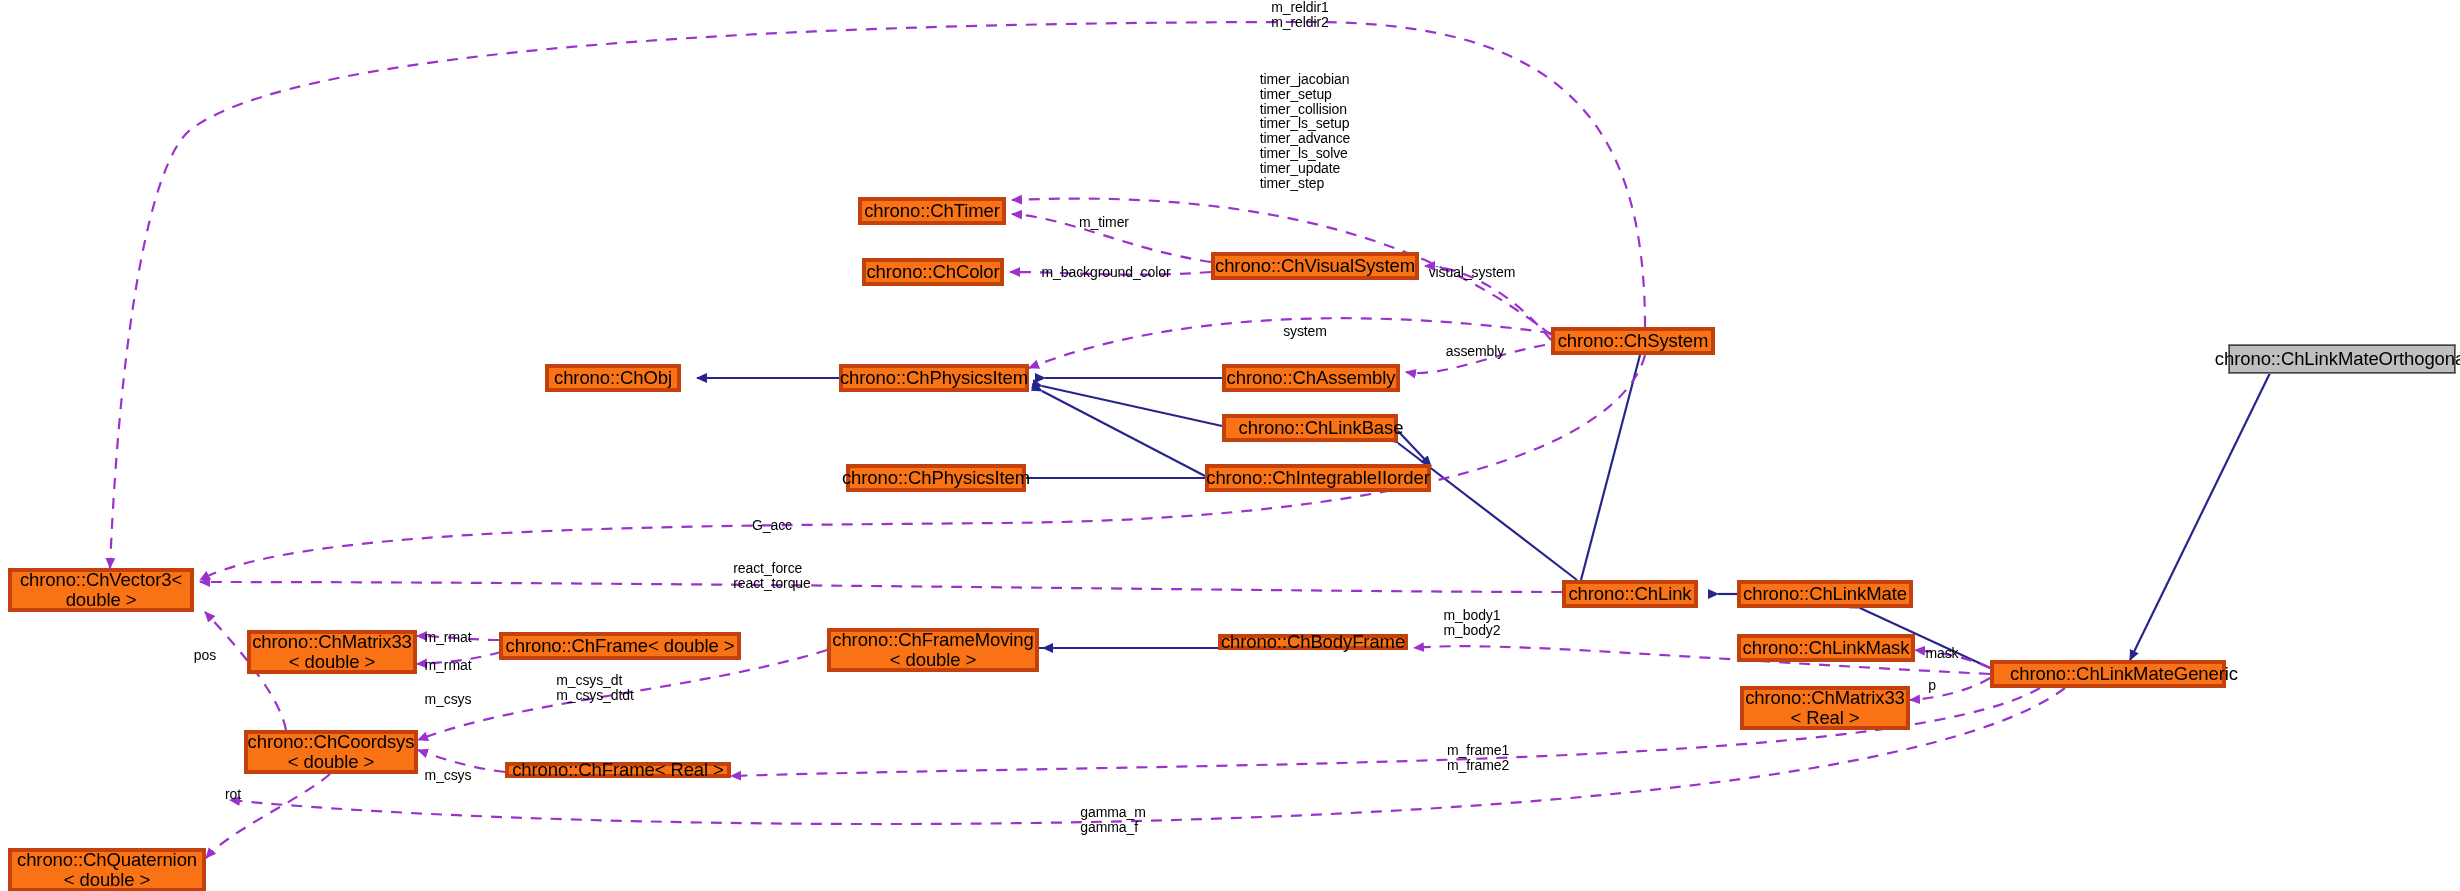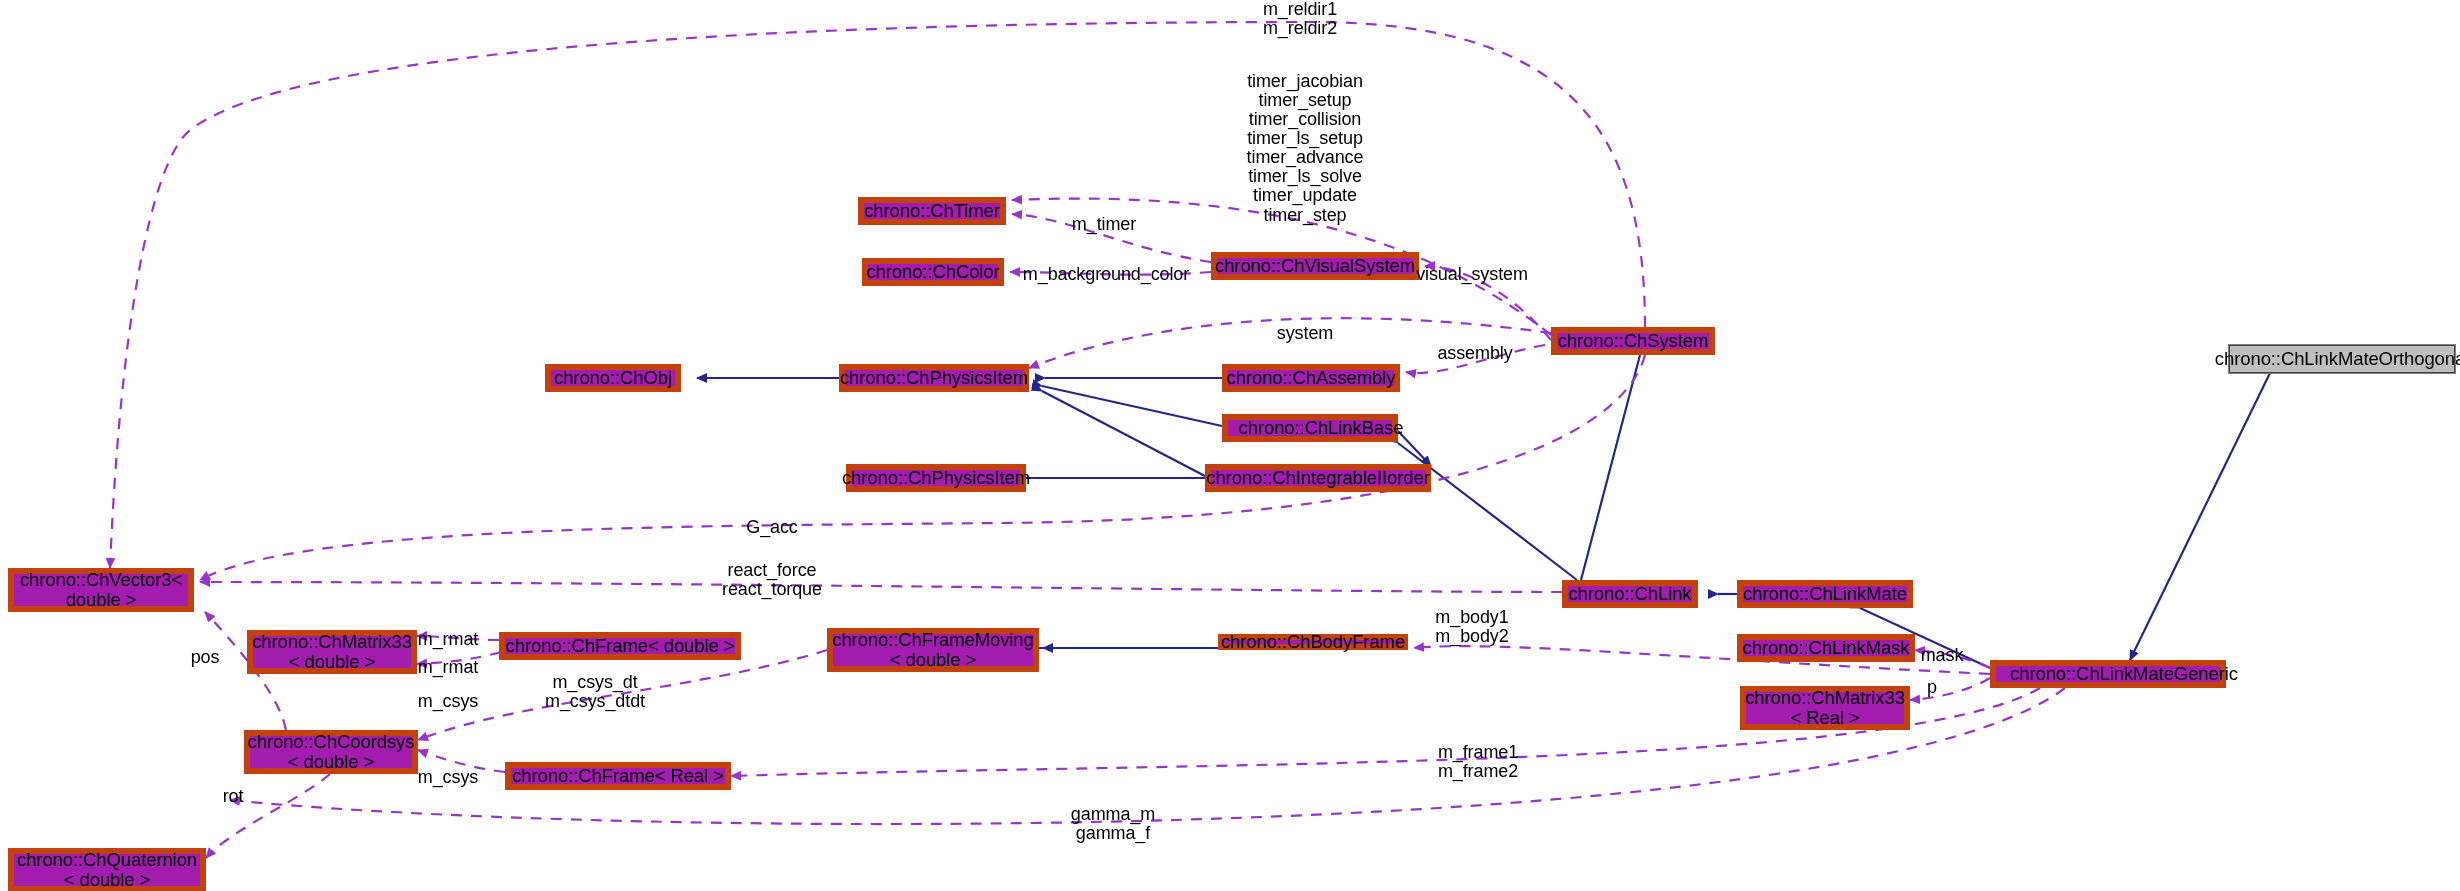--- a/index.html
+++ b/index.html
@@ -18,43 +18,43 @@
   #edge-layer {
     position: absolute;
     left: 0;
     top: 0;
     width: 2460px;
     height: 891px;
   }
   .node {
     position: absolute;
     box-sizing: border-box;
-    border: 6px solid #c2410c;
-    background: #a21caf;
+    border: 4px solid #c2410c;
+    background: #f97316;
     color: #000000;
     font-size: 18.5px;
     line-height: 1.08;
     display: flex;
     align-items: center;
     justify-content: center;
     text-align: center;
     white-space: pre;
     letter-spacing: -0.1px;
   }
   .node.highlight {
     background: #bfbfbf;
     border: 1px solid #404040;
     box-shadow: 0 0 0 1px #808080;
   }
   .edge-label {
     position: absolute;
-    font-size: 18px;
+    font-size: 14px;
     color: #000000;
     line-height: 1.06;
-    text-align: center;
+    text-align: left;
     white-space: pre;
     transform: translateX(-50%);
     letter-spacing: -0.1px;
     pointer-events: none;
   }
 </style>
 </head>
 <body>
 
 <div id="diagram-root">
@@ -116,21 +116,21 @@
 
   <div id="nodes">
       <div class="node" style="left: 8px; top: 568px; width: 186px; height: 44px;">chrono::ChVector3&lt;
 double &gt;</div>
       <div class="node" style="left: 8px; top: 848px; width: 198px; height: 44px;">chrono::ChQuaternion
 &lt; double &gt;</div>
       <div class="node" style="left: 247px; top: 630px; width: 170px; height: 44px;">chrono::ChMatrix33
 &lt; double &gt;</div>
       <div class="node" style="left: 244px; top: 730px; width: 174px; height: 44px;">chrono::ChCoordsys
 &lt; double &gt;</div>
-      <div class="node" style="left: 505px; top: 762px; width: 226px; height: 28px;">chrono::ChFrame&lt; Real &gt;</div>
+      <div class="node" style="left: 505px; top: 762px; width: 226px; height: 16px;">chrono::ChFrame&lt; Real &gt;</div>
       <div class="node" style="left: 499px; top: 632px; width: 242px; height: 28px;">chrono::ChFrame&lt; double &gt;</div>
       <div class="node" style="left: 827px; top: 628px; width: 212px; height: 44px;">chrono::ChFrameMoving
 &lt; double &gt;</div>
       <div class="node" style="left: 1218px; top: 634px; width: 190px; height: 16px;">chrono::ChBodyFrame</div>
       <div class="node" style="left: 545px; top: 364px; width: 136px; height: 28px;">chrono::ChObj</div>
       <div class="node" style="left: 839px; top: 364px; width: 190px; height: 28px;">chrono::ChPhysicsItem</div>
       <div class="node" style="left: 1222px; top: 364px; width: 178px; height: 28px;">chrono::ChAssembly</div>
       <div class="node" style="left: 1222px; top: 414px; width: 176px; height: 28px; padding-left: 22px;">chrono::ChLinkBase</div>
       <div class="node" style="left: 846px; top: 464px; width: 180px; height: 28px;">chrono::ChPhysicsItem</div>
       <div class="node" style="left: 1205px; top: 464px; width: 226px; height: 28px;">chrono::ChIntegrableIIorder</div>

